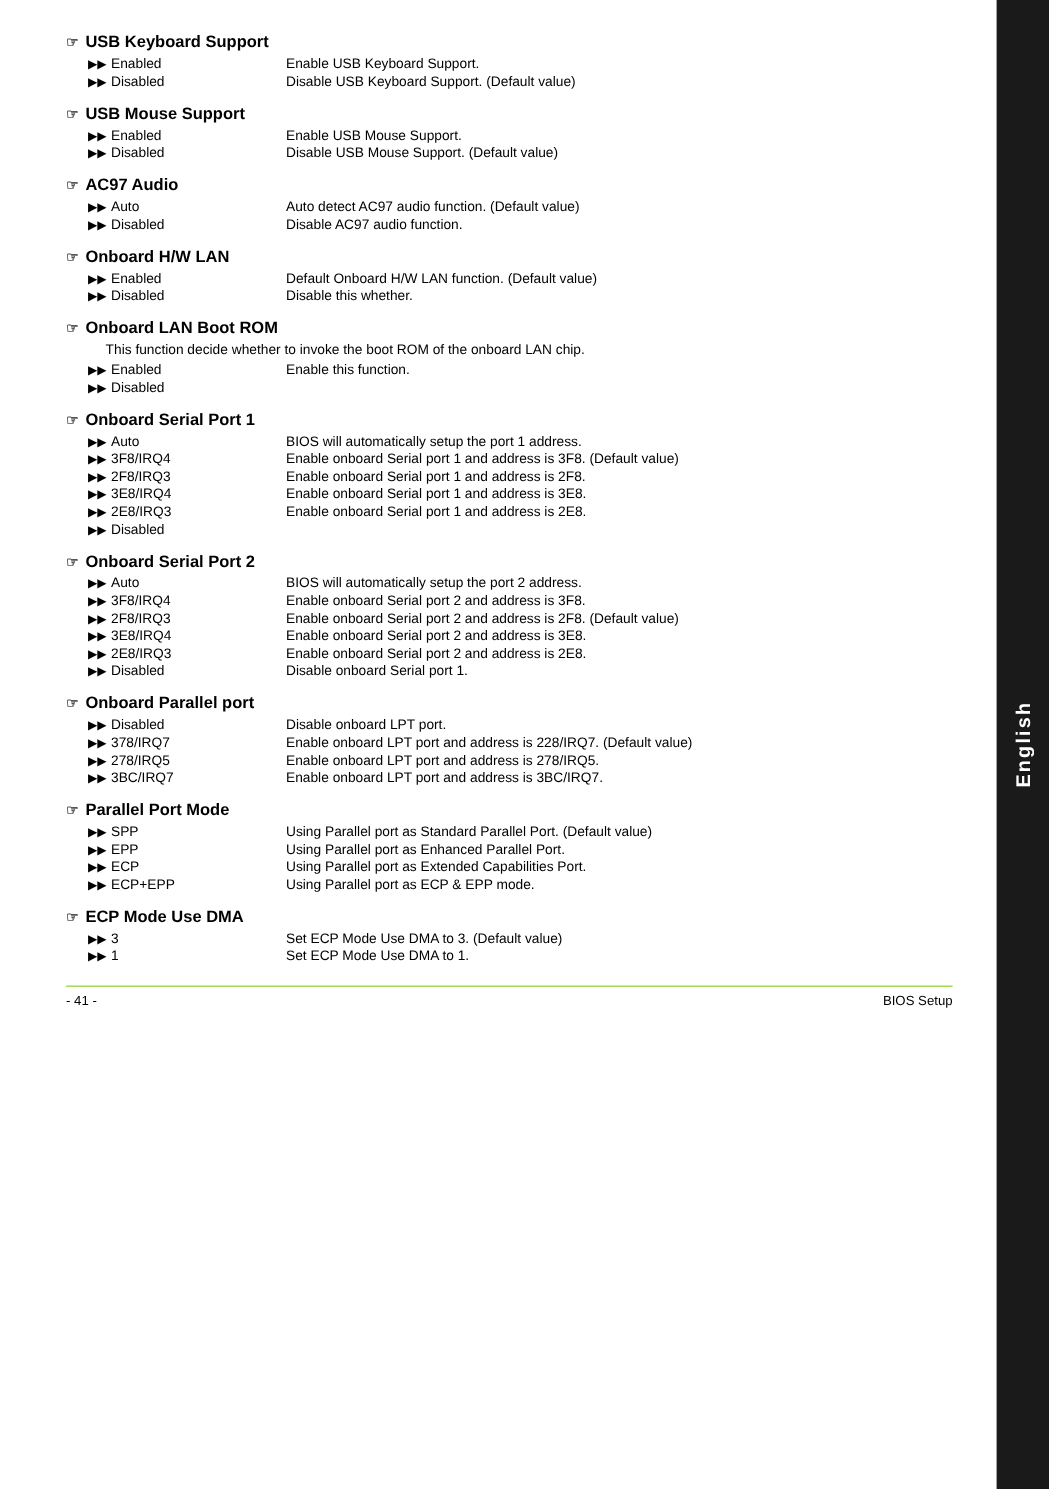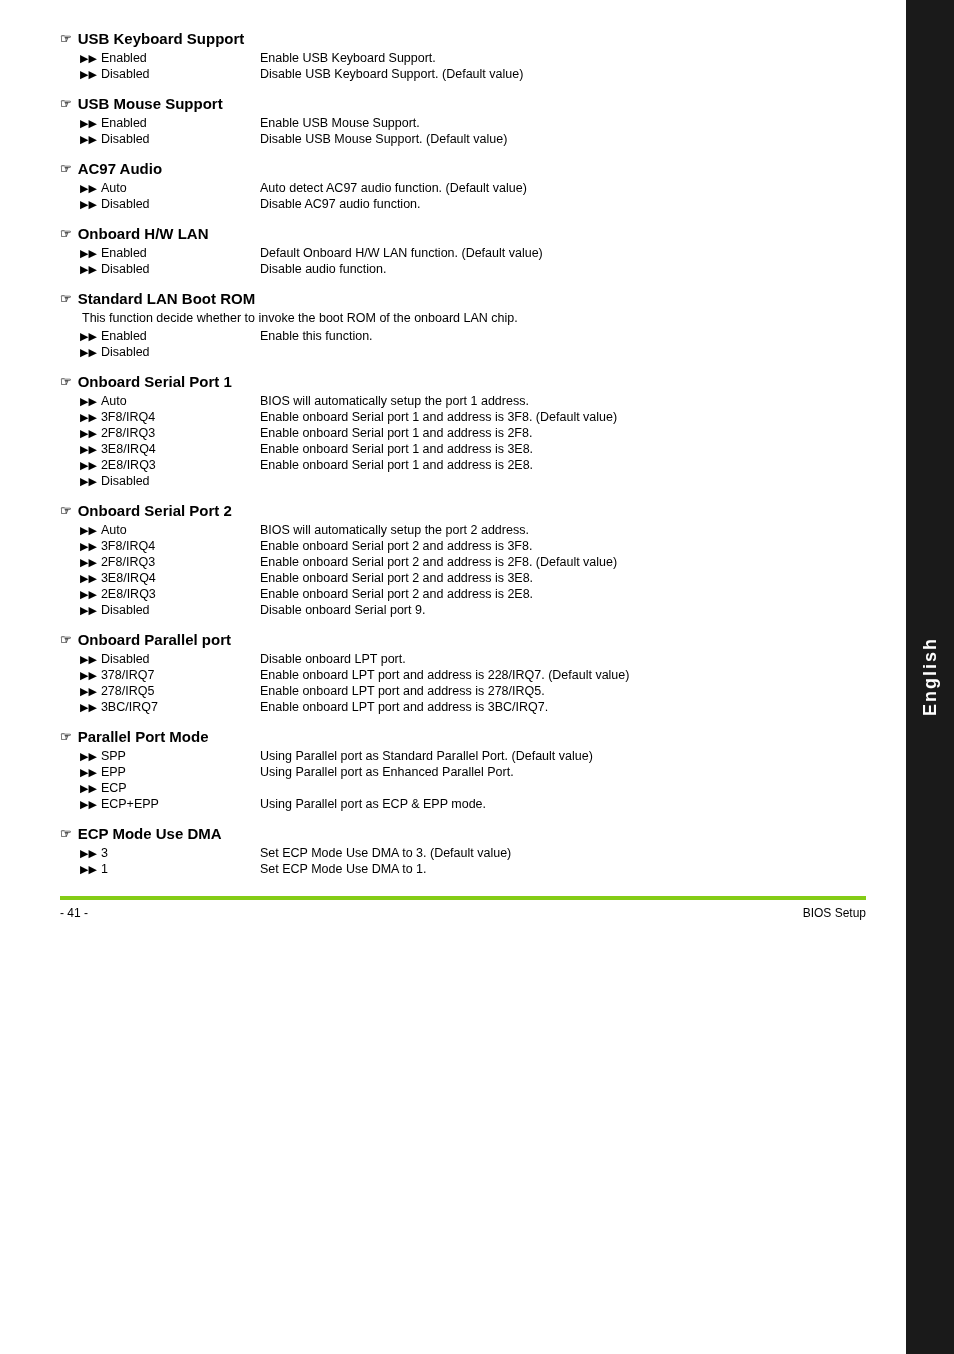--- a/index.html
+++ b/index.html
@@ -48,21 +48,21 @@
       margin-bottom: 4px;
       display: flex;
       align-items: center;
     }
     .arrow-icon {
       color: #555;
       margin-right: 6px;
       font-size: 13px;
     }
     .section-desc {
-      margin-left: 22px;
+      margin-left: 36px;
       margin-bottom: 4px;
       font-size: 12.5px;
     }
     .option-row {
       display: flex;
       margin-left: 20px;
       margin-bottom: 2px;
       font-size: 12.5px;
     }
     .option-key {
@@ -72,21 +72,21 @@
     }
     .bullet {
       margin-right: 4px;
       font-size: 11px;
       margin-top: 1px;
     }
     .option-value {
       flex: 1;
     }
     .footer {
-      border-top: 4px solid #84cc16;
+      border-top: 1px solid #84cc16;
       margin-top: 20px;
       padding-top: 6px;
       display: flex;
       justify-content: space-between;
       font-size: 12px;
     }
   </style>
 </head>
 <body>
 
@@ -163,27 +163,27 @@
               <span class="bullet">▶▶</span>
               <span>Enabled</span>
             </span>
             <span class="option-value">Default Onboard H/W LAN function. (Default value)</span>
           </div>
           <div class="option-row">
             <span class="option-key">
               <span class="bullet">▶▶</span>
               <span>Disabled</span>
             </span>
-            <span class="option-value">Disable audio function.</span>
-          </div>
-        </div>
-        <div class="section">
-          <div class="section-title">
-            <span class="arrow-icon">☞</span>
-            <span>Standard LAN Boot ROM</span>
+            <span class="option-value">Disable this whether.</span>
+          </div>
+        </div>
+        <div class="section">
+          <div class="section-title">
+            <span class="arrow-icon">☞</span>
+            <span>Onboard LAN Boot ROM</span>
           </div>
           <div class="section-desc">This function decide whether to invoke the boot ROM of the onboard LAN chip.</div>
           <div class="option-row">
             <span class="option-key">
               <span class="bullet">▶▶</span>
               <span>Enabled</span>
             </span>
             <span class="option-value">Enable this function.</span>
           </div>
           <div class="option-row">
@@ -278,21 +278,21 @@
               <span class="bullet">▶▶</span>
               <span>2E8/IRQ3</span>
             </span>
             <span class="option-value">Enable onboard Serial port 2 and address is 2E8.</span>
           </div>
           <div class="option-row">
             <span class="option-key">
               <span class="bullet">▶▶</span>
               <span>Disabled</span>
             </span>
-            <span class="option-value">Disable onboard Serial port 9.</span>
+            <span class="option-value">Disable onboard Serial port 1.</span>
           </div>
         </div>
         <div class="section">
           <div class="section-title">
             <span class="arrow-icon">☞</span>
             <span>Onboard Parallel port</span>
           </div>
           <div class="option-row">
             <span class="option-key">
               <span class="bullet">▶▶</span>
@@ -339,20 +339,21 @@
               <span class="bullet">▶▶</span>
               <span>EPP</span>
             </span>
             <span class="option-value">Using Parallel port as Enhanced Parallel Port.</span>
           </div>
           <div class="option-row">
             <span class="option-key">
               <span class="bullet">▶▶</span>
               <span>ECP</span>
             </span>
+            <span class="option-value">Using Parallel port as Extended Capabilities Port.</span>
           </div>
           <div class="option-row">
             <span class="option-key">
               <span class="bullet">▶▶</span>
               <span>ECP+EPP</span>
             </span>
             <span class="option-value">Using Parallel port as ECP &amp; EPP mode.</span>
           </div>
         </div>
         <div class="section">

